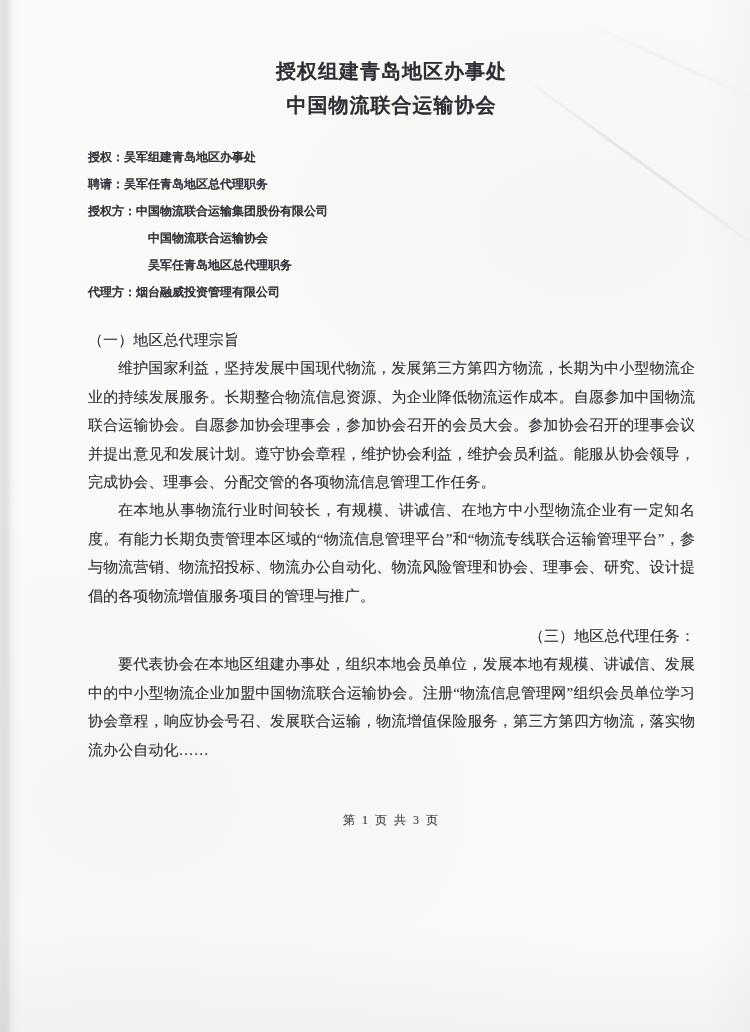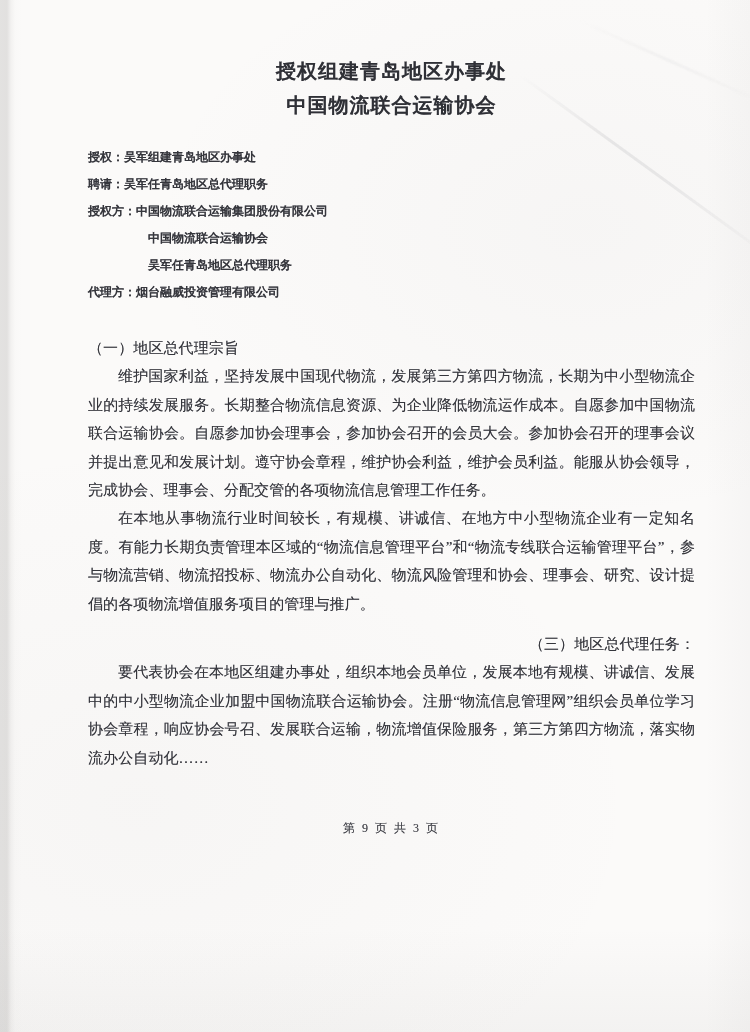--- a/index.html
+++ b/index.html
@@ -76,21 +76,21 @@
   }
   .header-block{
     margin-top:22px;
     font-size:12px;
     line-height:27px;
     font-weight:bold;
   }
   .header-line{white-space:pre-wrap;}
   .header-line.cont{padding-left:60px;}
   .body-block{
-    margin-top:28px;
+    margin-top:20px;
     font-size:15px;
     line-height:28.4px;
     letter-spacing:0.1px;
   }
   .sec-heading{margin:0;}
   .sec-heading.gap-before{margin-top:12px;text-align:right;}
   .para{
     margin:0;
     text-indent:2em;
     text-align:justify;
@@ -129,17 +129,17 @@
     <div class="body-block">
 
       <div class="sec-heading">（一）地区总代理宗旨</div>
       <p class="para">维护国家利益，坚持发展中国现代物流，发展第三方第四方物流，长期为中小型物流企业的持续发展服务。长期整合物流信息资源、为企业降低物流运作成本。自愿参加中国物流联合运输协会。自愿参加协会理事会，参加协会召开的会员大会。参加协会召开的理事会议并提出意见和发展计划。遵守协会章程，维护协会利益，维护会员利益。能服从协会领导，完成协会、理事会、分配交管的各项物流信息管理工作任务。</p>
 
       <p class="para">在本地从事物流行业时间较长，有规模、讲诚信、在地方中小型物流企业有一定知名度。有能力长期负责管理本区域的“物流信息管理平台”和“物流专线联合运输管理平台”，参与物流营销、物流招投标、物流办公自动化、物流风险管理和协会、理事会、研究、设计提倡的各项物流增值服务项目的管理与推广。</p>
 
       <div class="sec-heading gap-before">（三）地区总代理任务：</div>
       <p class="para">要代表协会在本地区组建办事处，组织本地会员单位，发展本地有规模、讲诚信、发展中的中小型物流企业加盟中国物流联合运输协会。注册“物流信息管理网”组织会员单位学习协会章程，响应协会号召、发展联合运输，物流增值保险服务，第三方第四方物流，落实物流办公自动化……</p>
 
-      <div class="footer">第 9 页 共 3 页</div>
+      <div class="footer">第 1 页 共 3 页</div>
     </div>
 
   </div>
 </div>
 
 </body></html>

